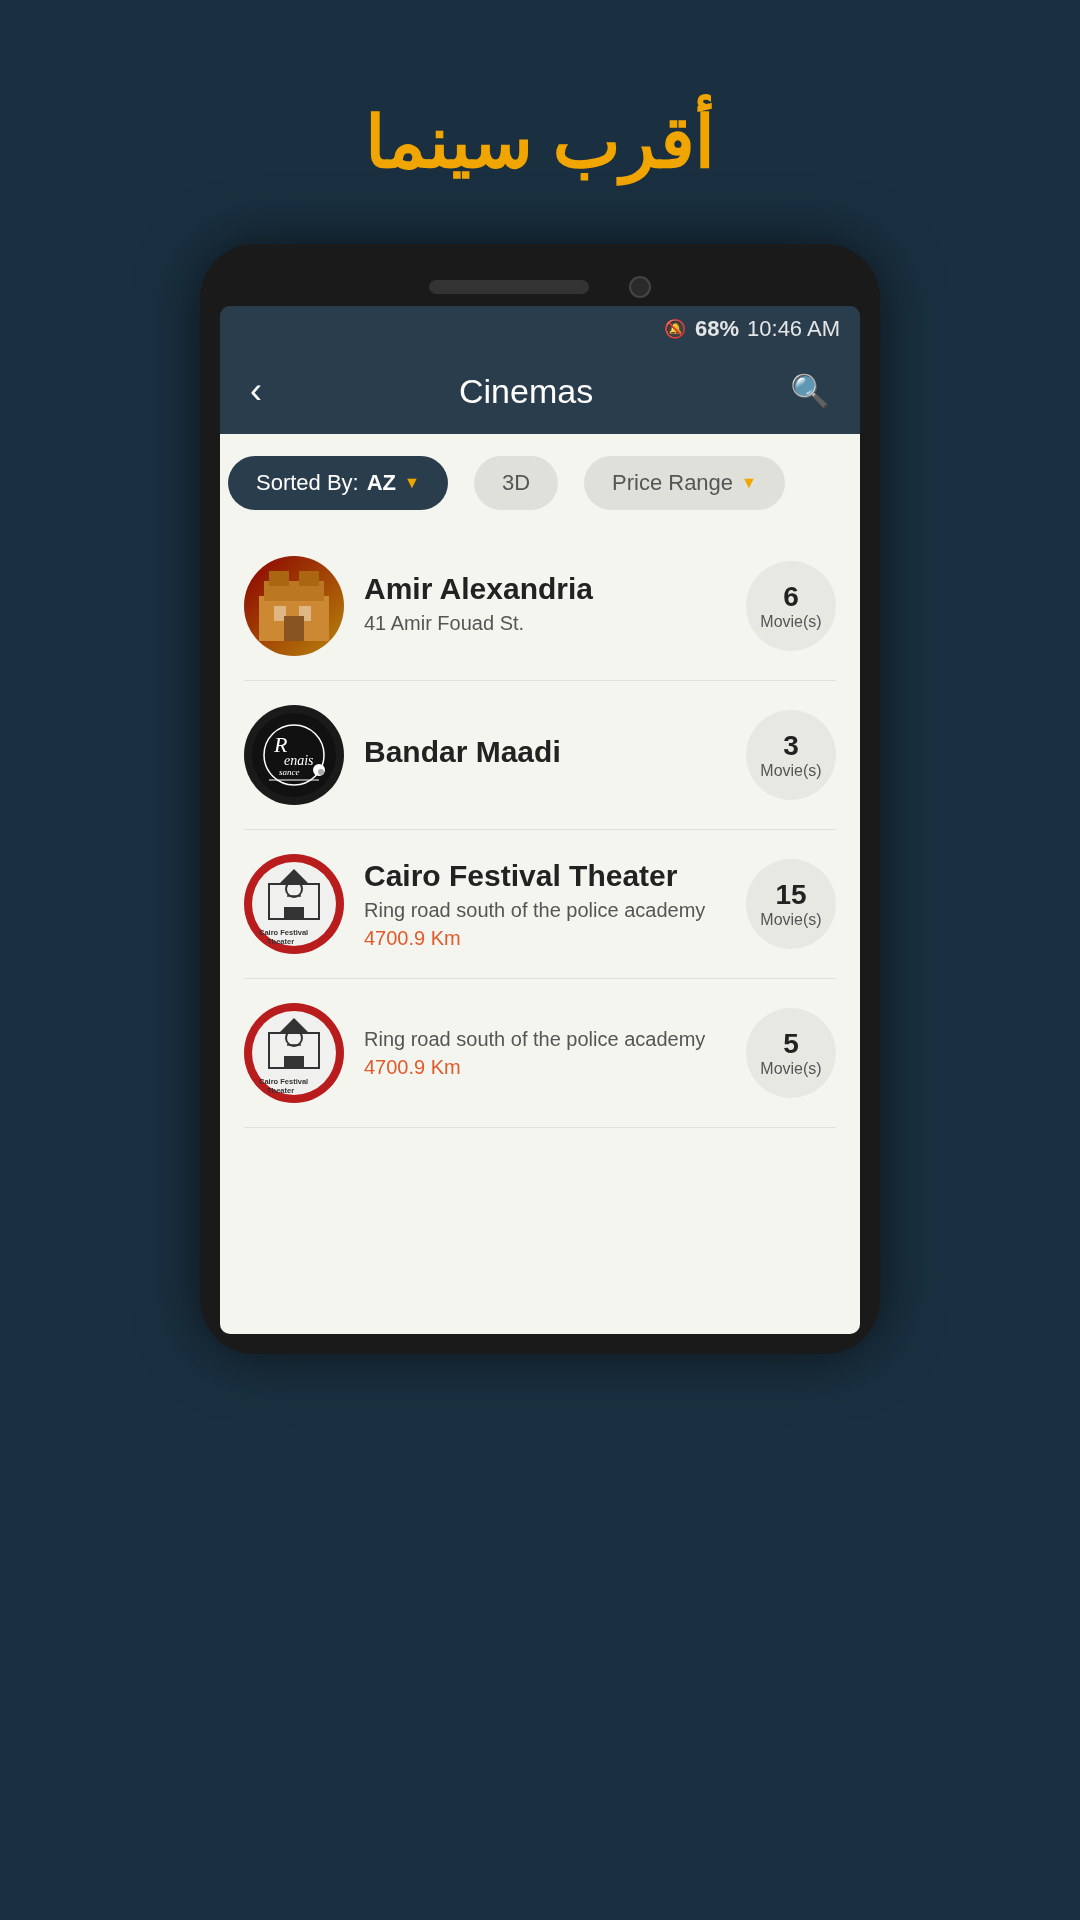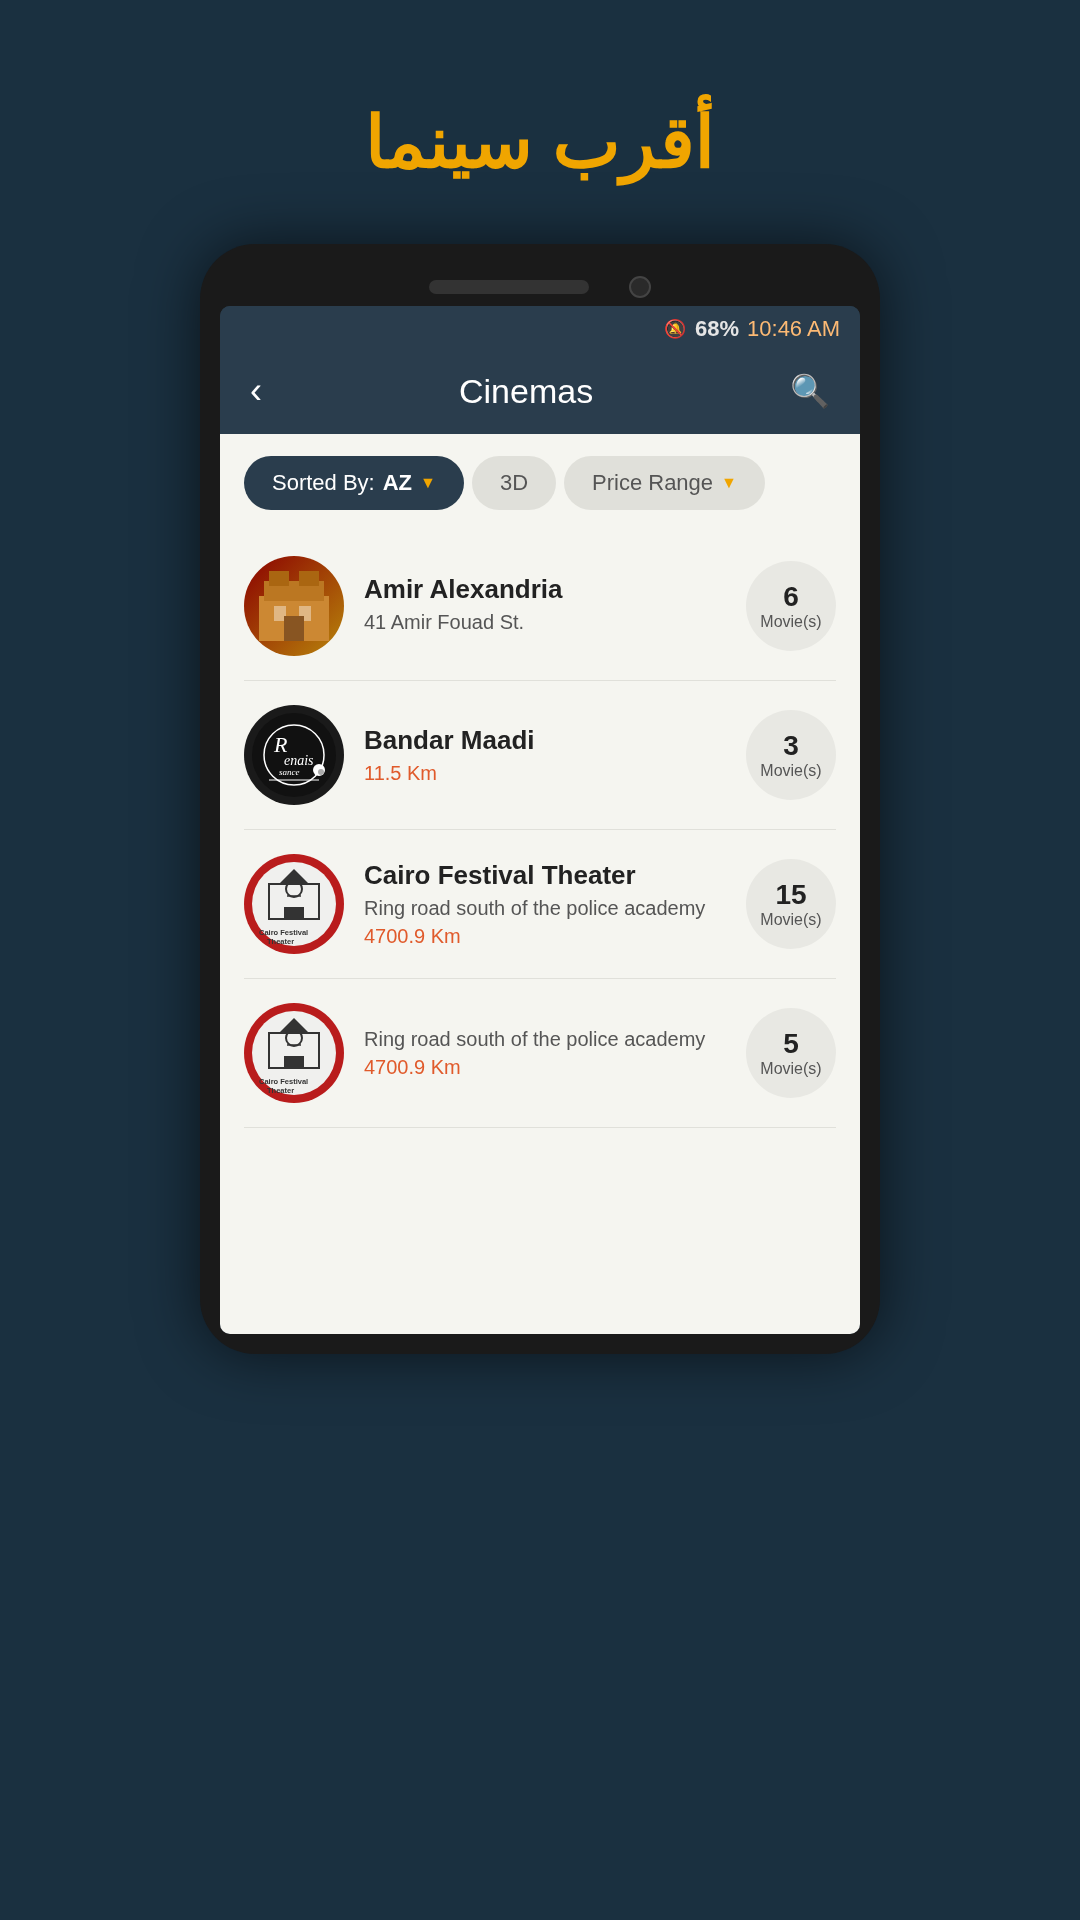--- a/index.html
+++ b/index.html
@@ -77,21 +77,21 @@
       gap: 8px;
     }
 
     .status-battery {
       color: #e5e5e5;
       font-size: 22px;
       font-weight: 600;
     }
 
     .status-time {
-      color: #fdba74;
+      color: #e5e5e5;
       font-size: 22px;
       font-weight: 500;
     }
 
     .app-header {
       background: #2a3d4d;
       display: flex;
       align-items: center;
       justify-content: space-between;
       padding: 18px 30px 22px;
@@ -117,22 +117,22 @@
     }
 
     .content-area {
       background: #f5f5f0;
       min-height: 900px;
     }
 
     .filter-bar {
       display: flex;
       align-items: flex-start;
-      padding: 22px 24px;
-      gap: 8px;
+      padding: 22px 8px;
+      gap: 26px;
       background: #f5f5f0;
     }
 
     .filter-btn {
       display: flex;
       align-items: center;
       gap: 8px;
       padding: 14px 28px;
       border-radius: 50px;
       font-size: 22px;
@@ -189,21 +189,21 @@
 
     .cinema-avatar-cairo {
       background: #b91c1c;
     }
 
     .cinema-info {
       flex: 1;
     }
 
     .cinema-name {
-      font-size: 26px;
+      font-size: 30px;
       font-weight: 700;
       color: #222;
       margin-bottom: 6px;
     }
 
     .cinema-address {
       font-size: 20px;
       color: #555;
       margin-bottom: 5px;
     }
@@ -314,21 +314,20 @@
               <text x="25" y="42" font-size="22" fill="white" font-family="serif" font-style="italic">R</text>
               <text x="35" y="55" font-size="14" fill="white" font-family="serif" font-style="italic">enais</text>
               <text x="30" y="65" font-size="9" fill="white" font-family="serif" font-style="italic">sance</text>
               <line x1="20" y1="70" x2="70" y2="70" stroke="white" stroke-width="1"></line>
               <circle cx="70" cy="60" r="6" fill="#fff"></circle>
               <circle cx="72" cy="62" r="3" fill="#aaa"></circle>
             </svg>
           </div>
           <div class="cinema-info">
             <div class="cinema-name">Bandar Maadi</div>
-            <div class="cinema-distance">11.5 Km</div>
           </div>
           <div class="movie-count">
             <span class="movie-count-num">3</span>
             <span class="movie-count-label">Movie(s)</span>
           </div>
         </div>
 
         <div class="cinema-item">
           <div class="cinema-avatar cinema-avatar-cairo">
             <svg width="90" height="90" viewBox="0 0 90 90">

